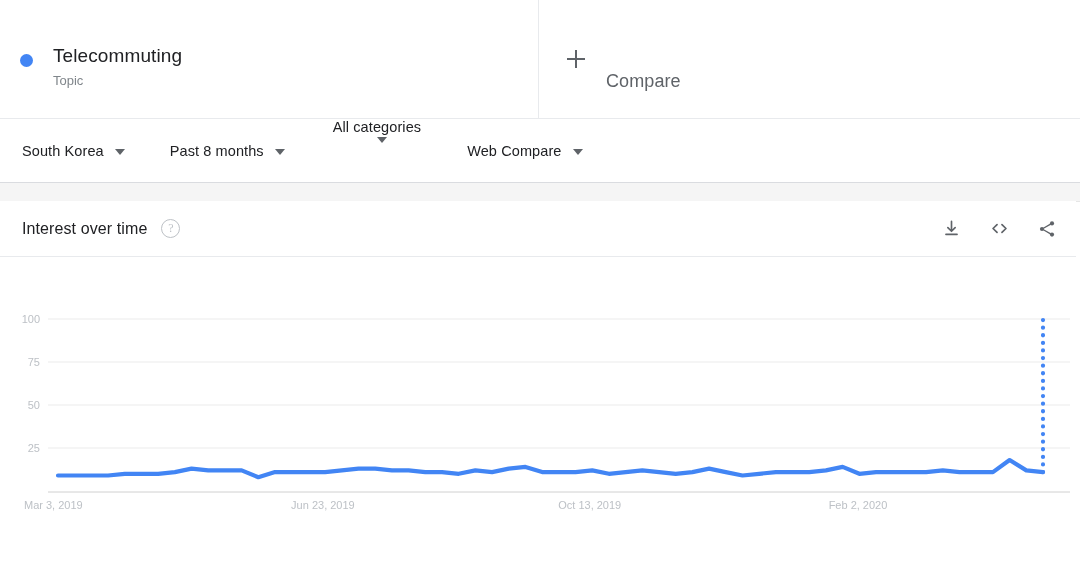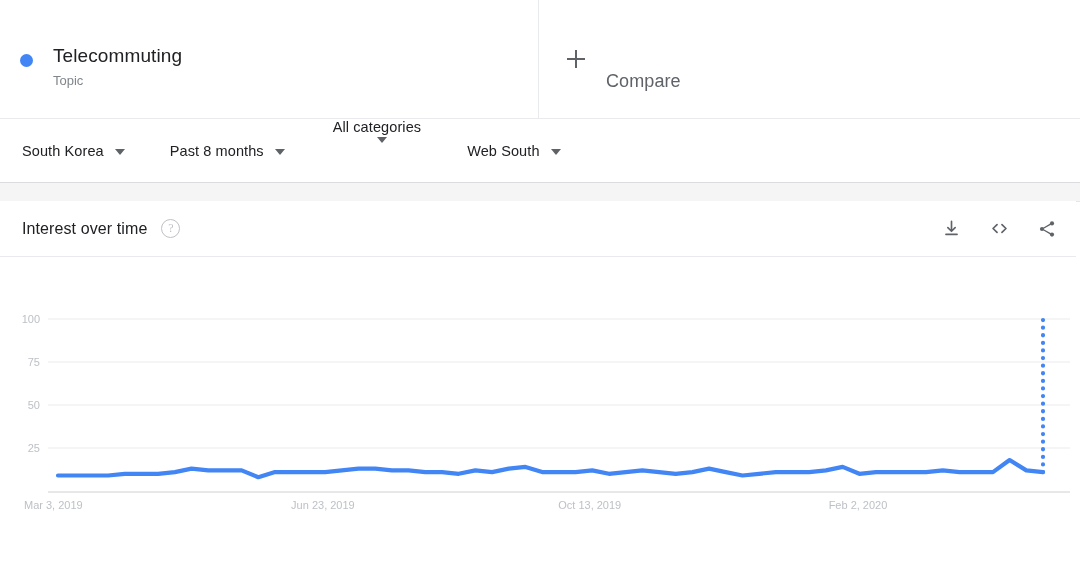--- a/index.html
+++ b/index.html
@@ -252,21 +252,21 @@
     </div>
     <div class="filter f2">
       <span class="filter-label">Past 8 months</span>
       <span class="caret"></span>
     </div>
     <div class="filter f3">
       <span class="filter-label">All categories</span>
       <span class="caret"></span>
     </div>
     <div class="filter f4">
-      <span class="filter-label">Web South</span>
+      <span class="filter-label">Web Compare</span>
       <span class="caret"></span>
     </div>
   </div>
 
   <div class="gray-band"></div>
 
   <div class="chart-card">
 
     <div class="chart-header">
       <span class="chart-title">Interest over time</span>

